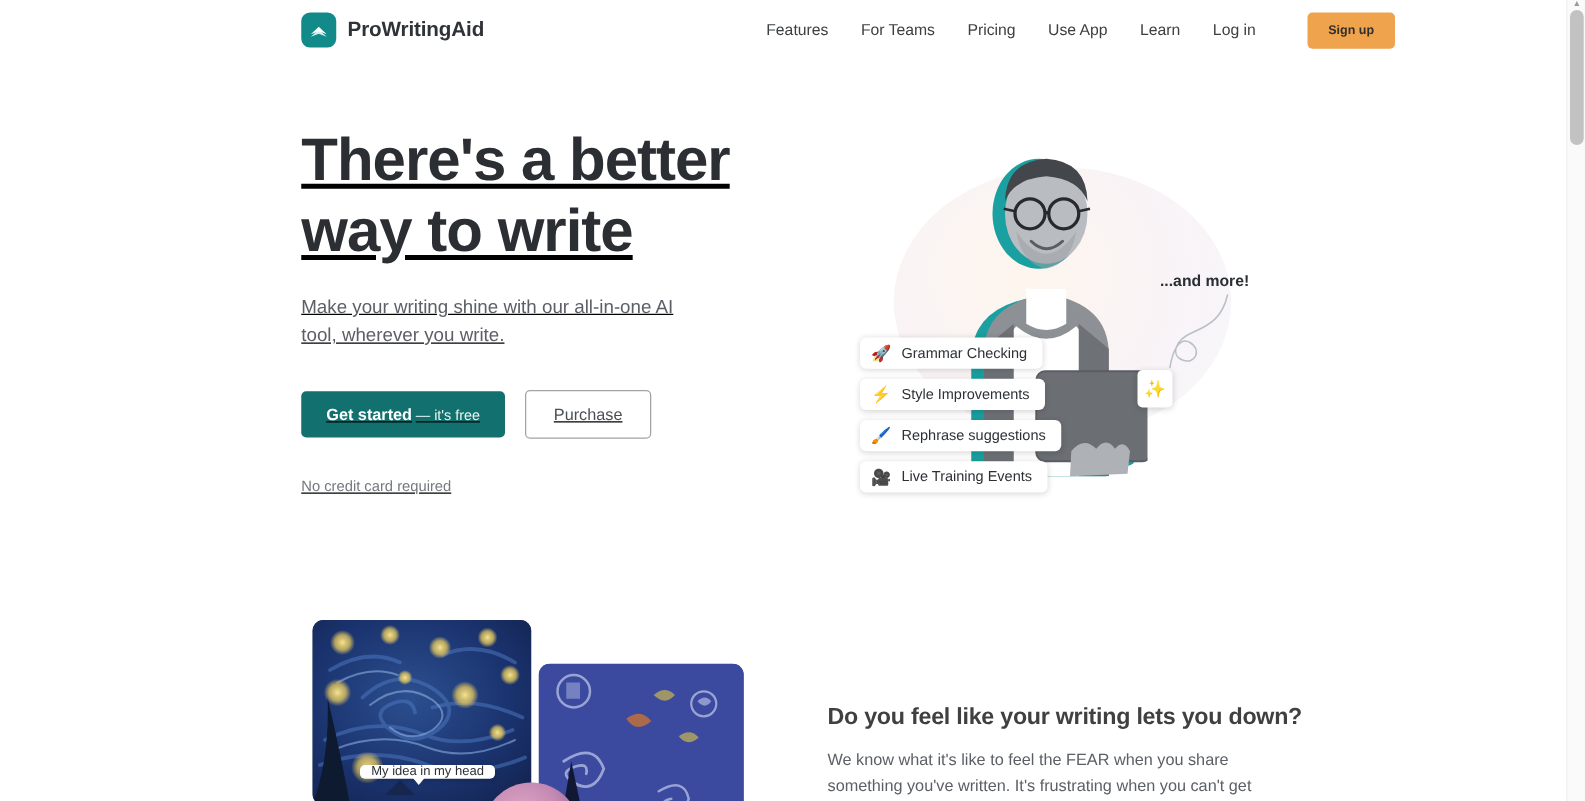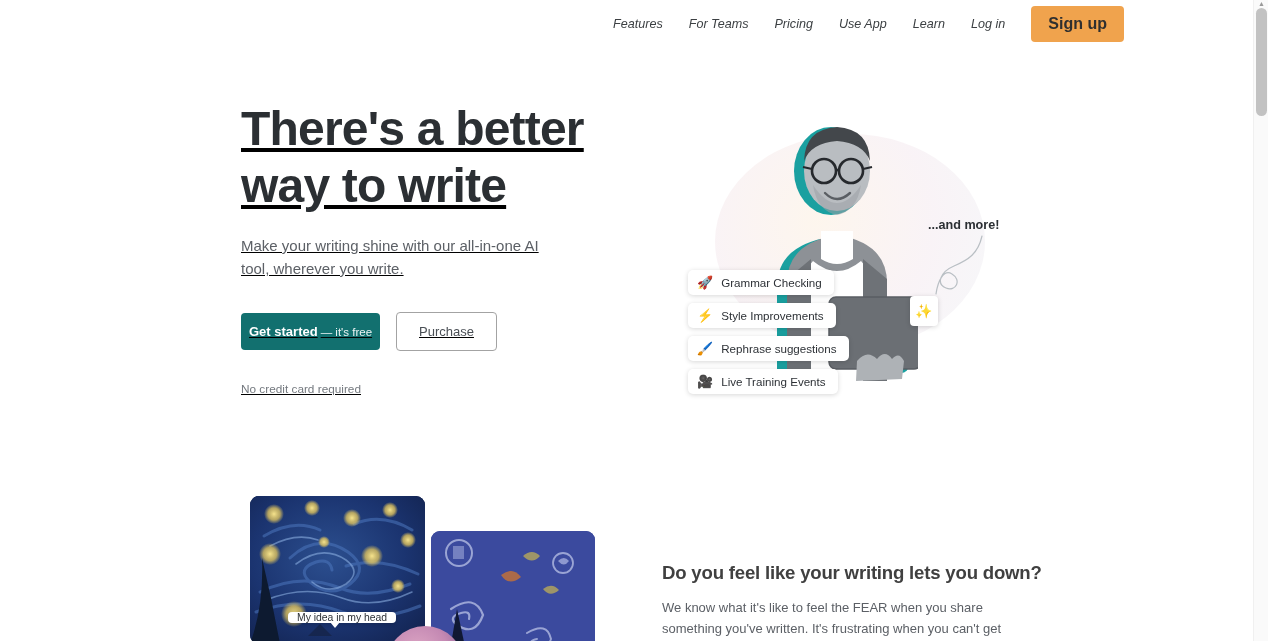--- a/index.html
+++ b/index.html
@@ -72,28 +72,27 @@
     gap: 0px;
   }
 
   .nav-link {
     font-size: 12.6px;
     color: #3c4043;
     padding: 7px 13px;
     cursor: pointer;
     white-space: nowrap;
     text-decoration: none;
-    font-style: italic;
   }
 
   .signup-btn {
-    margin-left: 13px;
+    margin-left: 28px;
     background: #F0A34D;
     color: #2f2f2f;
-    font-size: 16px;
+    font-size: 10px;
     font-weight: bold;
     border: none;
     border-radius: 4px;
     padding: 9px 17px;
     cursor: pointer;
     font-family: "Liberation Sans", sans-serif;
     white-space: nowrap;
   }
 
   
@@ -134,21 +133,21 @@
     display: flex;
     align-items: center;
     gap: 16px;
   }
 
   .btn-primary {
     background: #12706F;
     color: #ffffff;
     border: none;
     border-radius: 4px;
-    padding: 11px 8px;
+    padding: 11px 20px;
     font-size: 13px;
     font-weight: bold;
     cursor: pointer;
     font-family: "Liberation Sans", sans-serif;
     white-space: nowrap;
   }
   .btn-primary .free-note {
     font-weight: normal;
     font-size: 11.5px;
     opacity: 0.92;
@@ -402,20 +401,29 @@
     line-height: 8px;
   }
 </style>
 </head>
 <body>
 
 <div class="page">
 
   <div class="header">
 
+    <div class="brand">
+      <span class="brand-mark">
+        <svg width="18" height="18" viewBox="0 0 24 24" aria-hidden="true">
+          <path d="M3.5 16.5 L12 8.5 L20.5 16.5 L12 13.2 Z" fill="#ffffff"></path>
+          <path d="M3.5 19.2 L12 11.6 L20.5 19.2 L12 16.0 Z" fill="#ffffff" opacity="0.85"></path>
+        </svg>
+      </span>
+      <span class="brand-name">ProWritingAid</span>
+    </div>
 
     <div class="nav">
       <a class="nav-link">Features</a>
       <a class="nav-link">For Teams</a>
       <a class="nav-link">Pricing</a>
       <a class="nav-link">Use App</a>
       <a class="nav-link">Learn</a>
       <a class="nav-link">Log in</a>
       <button class="signup-btn">Sign up</button>
     </div>

